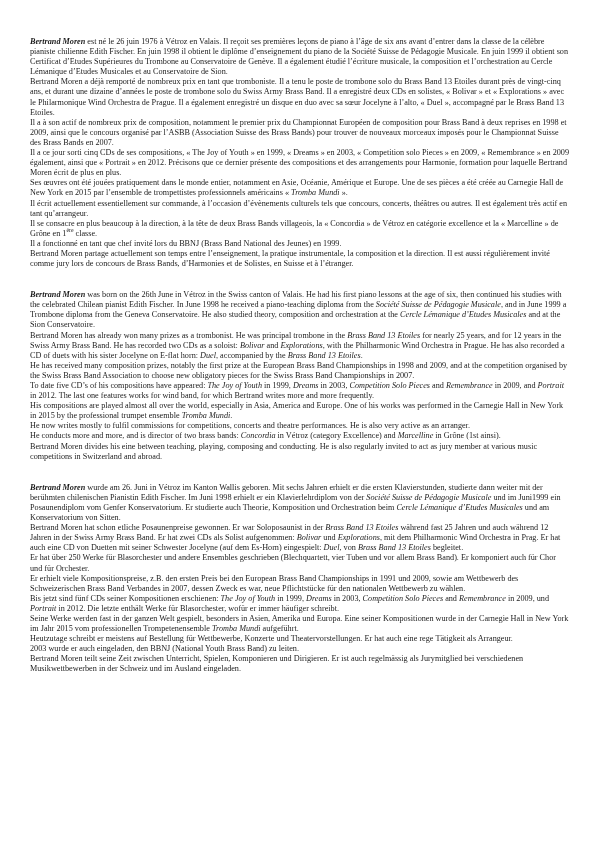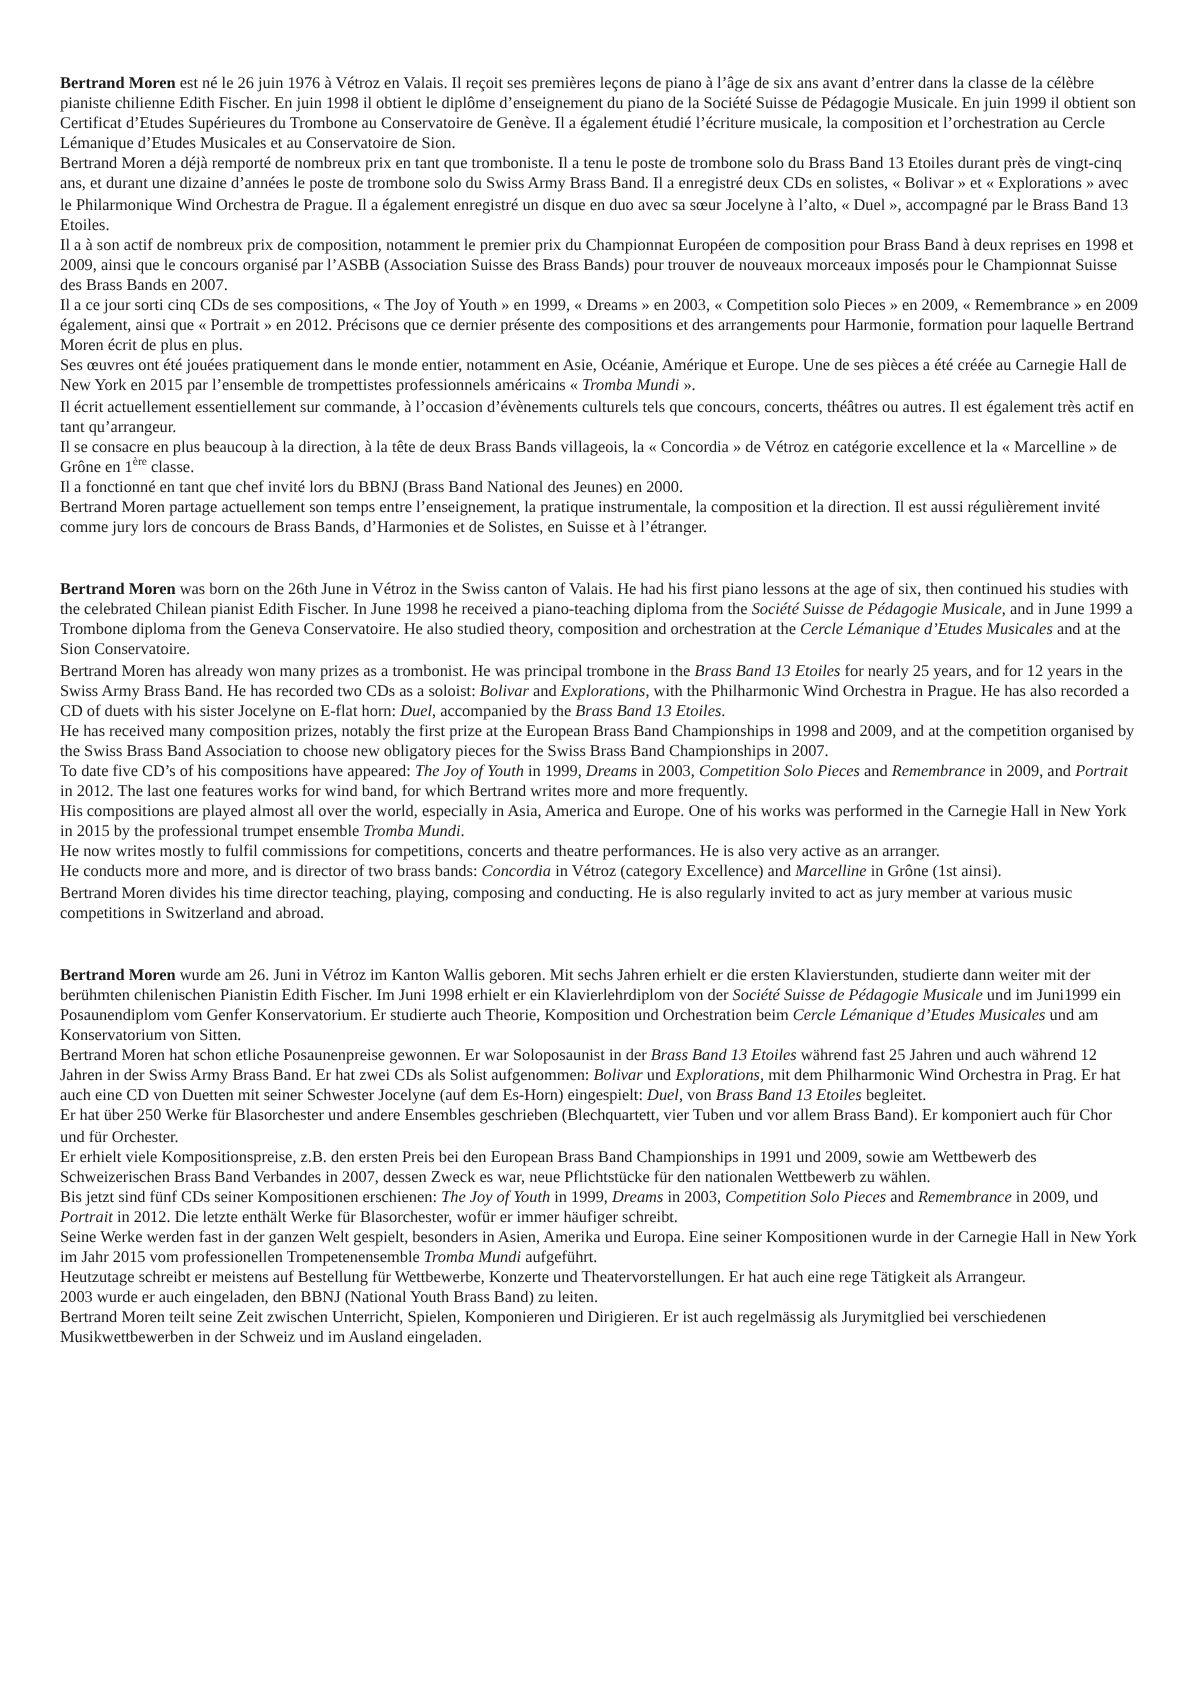--- a/index.html
+++ b/index.html
@@ -24,48 +24,48 @@
     color: #1c1c1c;
     text-align: left;
   }
   .section {
     margin: 0 0 21px 0;
   }
   .section p {
     margin: 0;
     padding: 0;
   }
-  .b   { font-weight: bold; }
+  .b   { font-weight: bold; font-style: italic; }
   .i   { font-style: italic; }
   .sup { vertical-align: super; font-size: 5.8px; line-height: 0; }
 </style>
 </head>
 <body>
 
 <div class="page">
     <div class="section">
       <p><span class="b">Bertrand Moren</span><span> est né le 26 juin 1976 à Vétroz en Valais. Il reçoit ses premières leçons de piano à l’âge de six ans avant d’entrer dans la classe de la célèbre pianiste chilienne Edith Fischer. En juin 1998 il obtient le diplôme d’enseignement du piano de la Société Suisse de Pédagogie Musicale. En juin 1999 il obtient son Certificat d’Etudes Supérieures du Trombone au Conservatoire de Genève. Il a également étudié l’écriture musicale, la composition et l’orchestration au Cercle Lémanique d’Etudes Musicales et au Conservatoire de Sion.</span></p>
       <p><span>Bertrand Moren a déjà remporté de nombreux prix en tant que tromboniste. Il a tenu le poste de trombone solo du Brass Band 13 Etoiles durant près de vingt-cinq ans, et durant une dizaine d’années le poste de trombone solo du Swiss Army Brass Band. Il a enregistré deux CDs en solistes, « Bolivar » et « Explorations » avec le Philarmonique Wind Orchestra de Prague. Il a également enregistré un disque en duo avec sa sœur Jocelyne à l’alto, « Duel », accompagné par le Brass Band 13 Etoiles.</span></p>
       <p><span>Il a à son actif de nombreux prix de composition, notamment le premier prix du Championnat Européen de composition pour Brass Band à deux reprises en 1998 et 2009, ainsi que le concours organisé par l’ASBB (Association Suisse des Brass Bands) pour trouver de nouveaux morceaux imposés pour le Championnat Suisse des Brass Bands en 2007.</span></p>
       <p><span>Il a ce jour sorti cinq CDs de ses compositions, « The Joy of Youth » en 1999, « Dreams » en 2003, « Competition solo Pieces » en 2009, « Remembrance » en 2009 également, ainsi que « Portrait » en 2012. Précisons que ce dernier présente des compositions et des arrangements pour Harmonie, formation pour laquelle Bertrand Moren écrit de plus en plus.</span></p>
       <p><span>Ses œuvres ont été jouées pratiquement dans le monde entier, notamment en Asie, Océanie, Amérique et Europe. Une de ses pièces a été créée au Carnegie Hall de New York en 2015 par l’ensemble de trompettistes professionnels américains « </span><span class="i">Tromba Mundi</span><span> ».</span></p>
       <p><span>Il écrit actuellement essentiellement sur commande, à l’occasion d’évènements culturels tels que concours, concerts, théâtres ou autres. Il est également très actif en tant qu’arrangeur.</span></p>
       <p><span>Il se consacre en plus beaucoup à la direction, à la tête de deux Brass Bands villageois, la « Concordia » de Vétroz en catégorie excellence et la « Marcelline » de Grône en 1</span><span class="sup">ère</span><span> classe.</span></p>
-      <p><span>Il a fonctionné en tant que chef invité lors du BBNJ (Brass Band National des Jeunes) en 2000.</span></p>
+      <p><span>Il a fonctionné en tant que chef invité lors du BBNJ (Brass Band National des Jeunes) en 1999.</span></p>
       <p><span>Bertrand Moren partage actuellement son temps entre l’enseignement, la pratique instrumentale, la composition et la direction. Il est aussi régulièrement invité comme jury lors de concours de Brass Bands, d’Harmonies et de Solistes, en Suisse et à l’étranger.</span></p>
     </div>
     <div class="section">
       <p><span class="b">Bertrand Moren</span><span> was born on the 26th June in Vétroz in the Swiss canton of Valais. He had his first piano lessons at the age of six, then continued his studies with the celebrated Chilean pianist Edith Fischer. In June 1998 he received a piano-teaching diploma from the </span><span class="i">Société Suisse de Pédagogie Musicale</span><span>, and in June 1999 a Trombone diploma from the Geneva Conservatoire. He also studied theory, composition and orchestration at the </span><span class="i">Cercle Lémanique d’Etudes Musicales</span><span> and at the Sion Conservatoire.</span></p>
       <p><span>Bertrand Moren has already won many prizes as a trombonist. He was principal trombone in the </span><span class="i">Brass Band 13 Etoiles</span><span> for nearly 25 years, and for 12 years in the Swiss Army Brass Band. He has recorded two CDs as a soloist: </span><span class="i">Bolivar</span><span> and </span><span class="i">Explorations</span><span>, with the Philharmonic Wind Orchestra in Prague. He has also recorded a CD of duets with his sister Jocelyne on E-flat horn: </span><span class="i">Duel</span><span>, accompanied by the </span><span class="i">Brass Band 13 Etoiles</span><span>.</span></p>
       <p><span>He has received many composition prizes, notably the first prize at the European Brass Band Championships in 1998 and 2009, and at the competition organised by the Swiss Brass Band Association to choose new obligatory pieces for the Swiss Brass Band Championships in 2007.</span></p>
       <p><span>To date five CD’s of his compositions have appeared: </span><span class="i">The Joy of Youth</span><span> in 1999, </span><span class="i">Dreams</span><span> in 2003, </span><span class="i">Competition Solo Pieces</span><span> and </span><span class="i">Remembrance</span><span> in 2009, and </span><span class="i">Portrait</span><span> in 2012. The last one features works for wind band, for which Bertrand writes more and more frequently.</span></p>
       <p><span>His compositions are played almost all over the world, especially in Asia, America and Europe. One of his works was performed in the Carnegie Hall in New York in 2015 by the professional trumpet ensemble </span><span class="i">Tromba Mundi</span><span>.</span></p>
       <p><span>He now writes mostly to fulfil commissions for competitions, concerts and theatre performances. He is also very active as an arranger.</span></p>
       <p><span>He conducts more and more, and is director of two brass bands: </span><span class="i">Concordia</span><span> in Vétroz (category Excellence) and </span><span class="i">Marcelline</span><span> in Grône (1st ainsi).</span></p>
-      <p><span>Bertrand Moren divides his time director teaching, playing, composing and conducting. He is also regularly invited to act as jury member at various music competitions in Switzerland and abroad.</span></p>
+      <p><span>Bertrand Moren divides his eine between teaching, playing, composing and conducting. He is also regularly invited to act as jury member at various music competitions in Switzerland and abroad.</span></p>
     </div>
     <div class="section">
       <p><span class="b">Bertrand Moren</span><span> wurde am 26. Juni in Vétroz im Kanton Wallis geboren. Mit sechs Jahren erhielt er die ersten Klavierstunden, studierte dann weiter mit der berühmten chilenischen Pianistin Edith Fischer. Im Juni 1998 erhielt er ein Klavierlehrdiplom von der </span><span class="i">Société Suisse de Pédagogie Musicale</span><span> und im Juni1999 ein Posaunendiplom vom Genfer Konservatorium. Er studierte auch Theorie, Komposition und Orchestration beim </span><span class="i">Cercle Lémanique d’Etudes Musicales</span><span> und am Konservatorium von Sitten.</span></p>
       <p><span>Bertrand Moren hat schon etliche Posaunenpreise gewonnen. Er war Soloposaunist in der </span><span class="i">Brass Band 13 Etoiles</span><span> während fast 25 Jahren und auch während 12 Jahren in der Swiss Army Brass Band. Er hat zwei CDs als Solist aufgenommen: </span><span class="i">Bolivar</span><span> und </span><span class="i">Explorations</span><span>, mit dem Philharmonic Wind Orchestra in Prag. Er hat auch eine CD von Duetten mit seiner Schwester Jocelyne (auf dem Es-Horn) eingespielt: </span><span class="i">Duel</span><span>, von </span><span class="i">Brass Band 13 Etoiles</span><span> begleitet.</span></p>
       <p><span>Er hat über 250 Werke für Blasorchester und andere Ensembles geschrieben (Blechquartett, vier Tuben und vor allem Brass Band). Er komponiert auch für Chor und für Orchester.</span></p>
       <p><span>Er erhielt viele Kompositionspreise, z.B. den ersten Preis bei den European Brass Band Championships in 1991 und 2009, sowie am Wettbewerb des Schweizerischen Brass Band Verbandes in 2007, dessen Zweck es war, neue Pflichtstücke für den nationalen Wettbewerb zu wählen.</span></p>
       <p><span>Bis jetzt sind fünf CDs seiner Kompositionen erschienen: </span><span class="i">The Joy of Youth</span><span> in 1999, </span><span class="i">Dreams</span><span> in 2003, </span><span class="i">Competition Solo Pieces</span><span> and </span><span class="i">Remembrance</span><span> in 2009, und </span><span class="i">Portrait</span><span> in 2012. Die letzte enthält Werke für Blasorchester, wofür er immer häufiger schreibt.</span></p>
       <p><span>Seine Werke werden fast in der ganzen Welt gespielt, besonders in Asien, Amerika und Europa. Eine seiner Kompositionen wurde in der Carnegie Hall in New York im Jahr 2015 vom professionellen Trompetenensemble </span><span class="i">Tromba Mundi</span><span> aufgeführt.</span></p>
       <p><span>Heutzutage schreibt er meistens auf Bestellung für Wettbewerbe, Konzerte und Theatervorstellungen. Er hat auch eine rege Tätigkeit als Arrangeur.</span></p>
       <p><span>2003 wurde er auch eingeladen, den BBNJ (National Youth Brass Band) zu leiten.</span></p>

